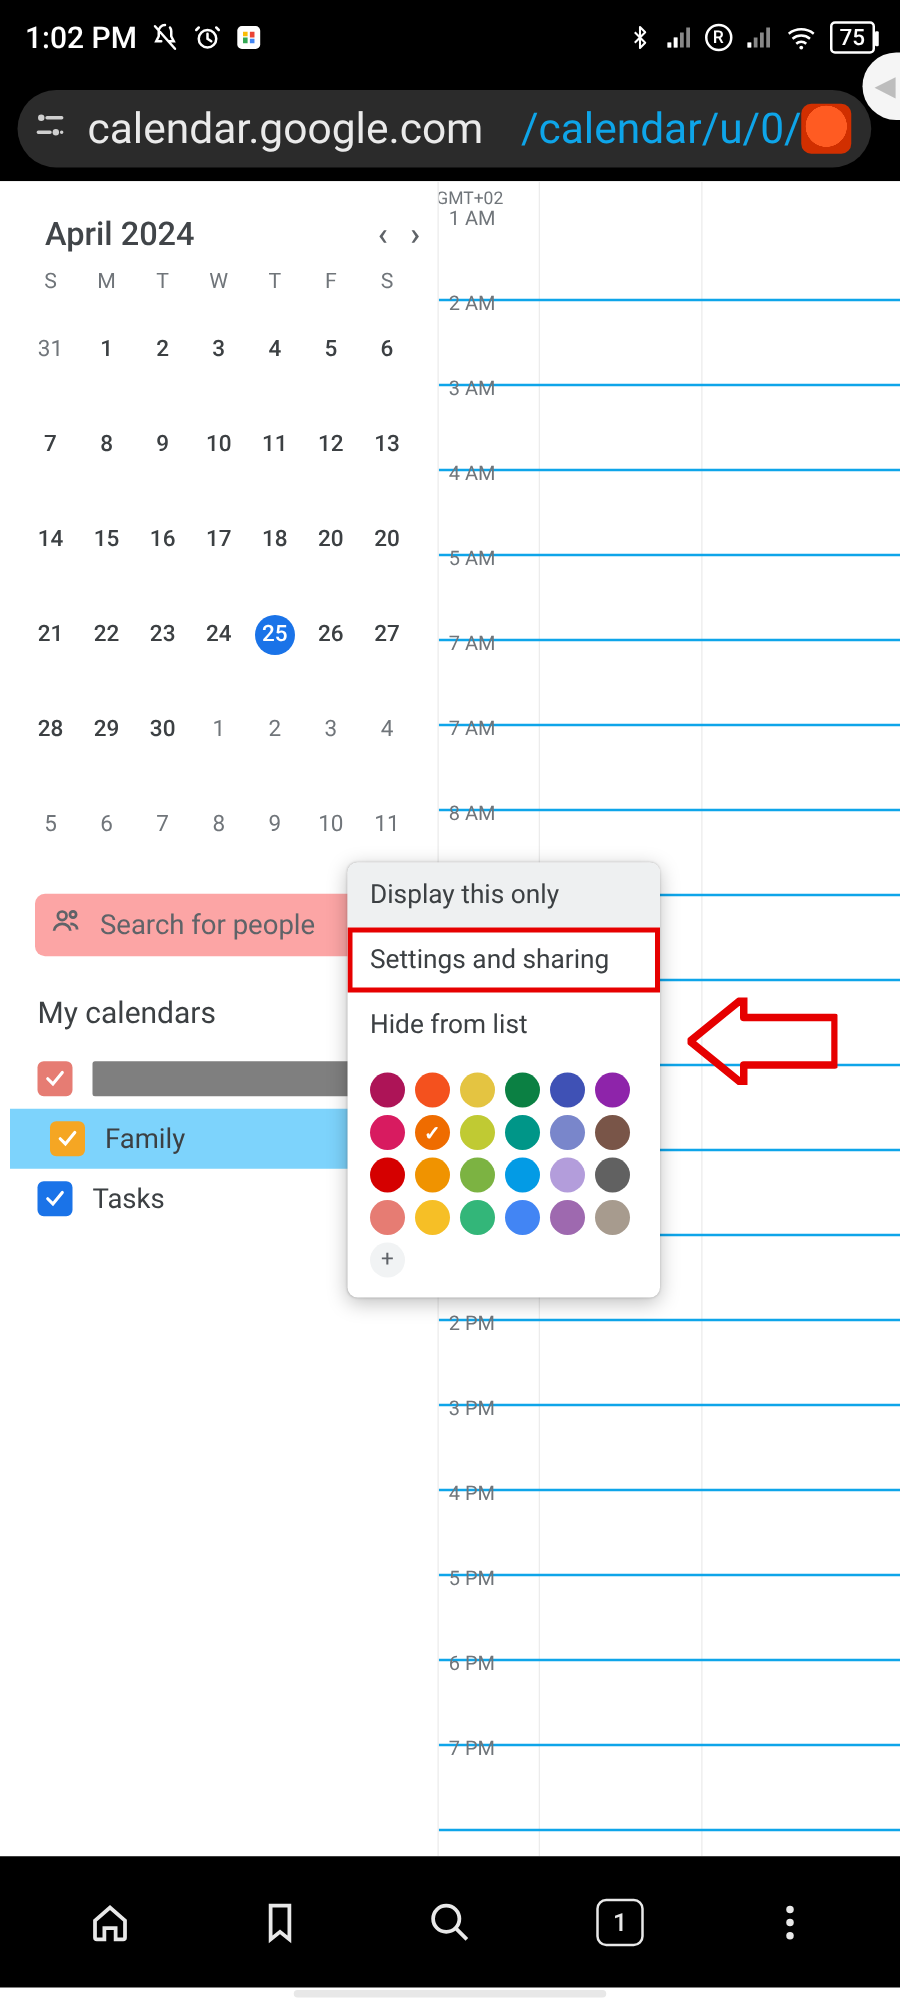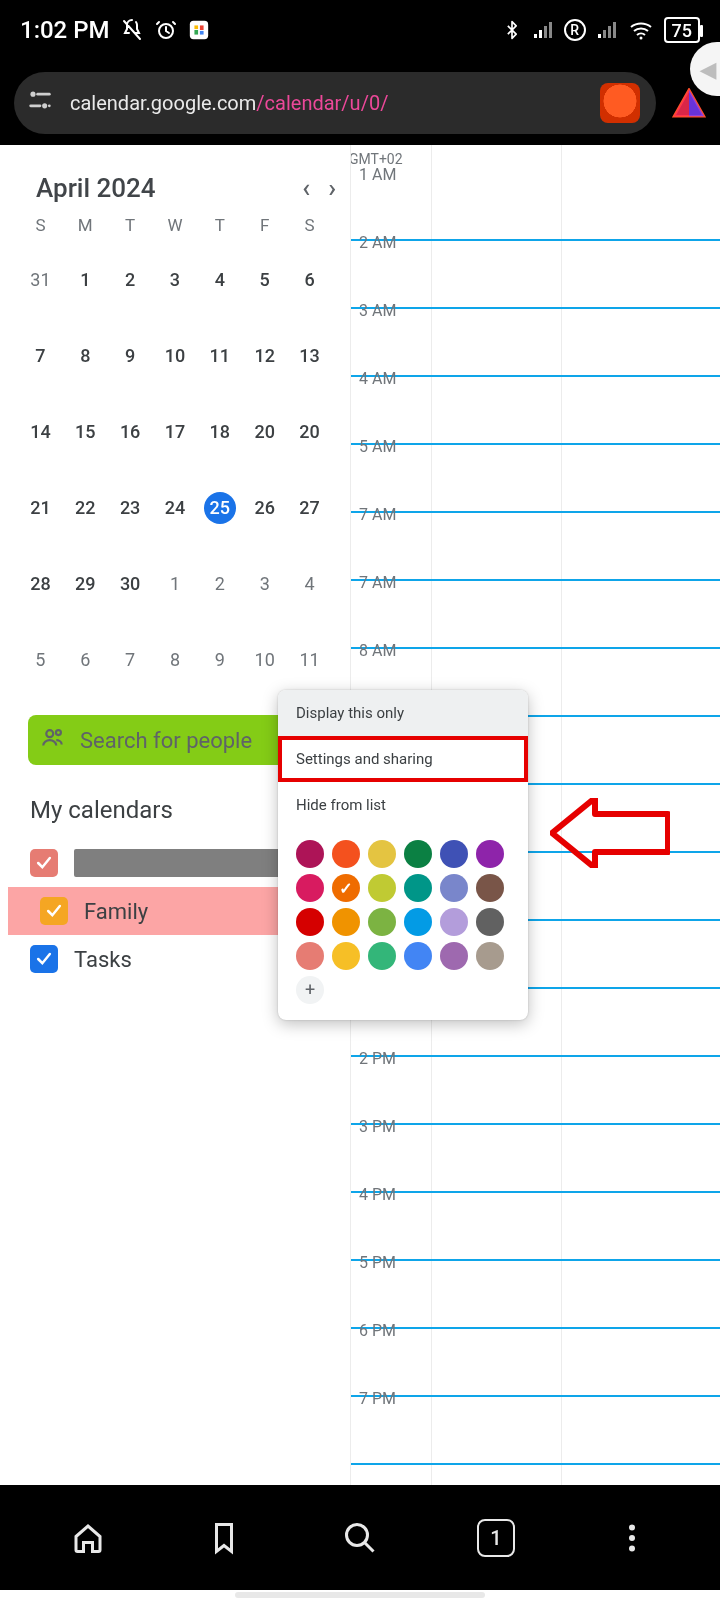--- a/index.html
+++ b/index.html
@@ -38,25 +38,25 @@
     padding: 0 14px;
   }
   .url-pill {
     flex: 1;
     background: #2b2b2b;
     border-radius: 36px;
     height: 62px;
     display: flex; align-items: center;
     padding: 0 16px 0 12px;
     color: #c8c8c8;
-    font-size: 20px;
+    font-size: 34px;
   }
   .url-pill .controls-icon { width: 32px; margin-right: 12px; }
   .url-text-light { color: #eaeaea; }
-  .url-text-dim { color: #ec4899; }
+  .url-text-dim { color: #0ea5e9; margin-left: 30px; }
   .brave-lion {
     width: 40px; height: 40px; margin-left: 8px;
     background: radial-gradient(circle at 50% 45%, #ff5b22 0 55%, #d12f00 56% 100%);
     border-radius: 8px; position: relative;
   }
   .triangle-icon {
     width: 34px; height: 30px; margin-left: 16px; position:relative;
   }
   .triangle-icon svg { width:100%; height:100%; }
   
@@ -89,41 +89,41 @@
     color: #3c4043;
     row-gap: 14px;
   }
   .wd { color: #70757a; font-weight: 400; font-size:17px;}
   .day { width: 32px; height: 32px; line-height: 32px; margin: 15px auto; border-radius: 50%; font-weight:500;}
   .day.dim { color: #70757a; font-weight:400;}
   .day.today { background: #1a73e8; color: #fff; }
   
   .search-box {
     margin: 16px 20px 0 20px;
-    background: #84cc16;
+    background: #fca5a5;
     border-radius: 8px;
     height: 50px;
     display: flex; align-items: center;
     padding: 0 12px; gap: 14px;
     color: #5f6368; font-size: 22px;
   }
   
   .section-head {
     display: flex; align-items: center;
     padding: 30px 22px 14px 22px;
     font-size: 24px; color:#3c4043;
   }
   .section-head .chev { margin-left:auto; font-size:22px;}
   .cal-item {
     display: flex; align-items: center;
     padding: 8px 12px 8px 22px;
     font-size: 22px; color:#3c4043;
     height: 48px;
   }
-  .cal-item.sel { background:#fca5a5; border-radius: 0; padding-left: 32px;}
+  .cal-item.sel { background:#7dd3fc; border-radius: 0; padding-left: 32px;}
   .cb { width: 28px; height: 28px; border-radius: 5px; margin-right: 16px; display:flex; align-items:center; justify-content:center;}
   .cb svg { width:20px; height:20px; }
   .cb.red { background:#e67c73;}
   .cb.orange { background:#f5a623;}
   .cb.blue { background:#1a73e8;}
   .redact { flex:1; height:28px; background:#7f7f7f; border-radius:2px;}
   .x-icon { margin-left:auto; color:#5f6368; font-size:28px; padding-right:6px;}
   .plus-icon { margin-left:auto; color:#5f6368; font-size:30px; padding-right:6px;}
   
   .timetable {
@@ -142,21 +142,21 @@
     width: 250px;
     background: #fff;
     border-radius: 8px;
     box-shadow: 0 4px 16px rgba(0,0,0,0.25), 0 0 2px rgba(0,0,0,0.2);
     z-index: 50;
     padding-bottom: 12px;
     overflow:hidden;
   }
   .pop-item {
     padding: 14px 18px;
-    font-size: 15px; color:#3c4043;
+    font-size: 21px; color:#3c4043;
   }
   .pop-item.first { background:#eef0f1; }
   .pop-item.hl { outline:4px solid #e60000; outline-offset:-4px; }
   .swatches {
     display:grid; grid-template-columns: repeat(6, 30px);
     gap: 6px 6px; padding: 12px 18px 4px 18px;
   }
   .sw { width:28px; height:28px; border-radius:50%; display:flex; align-items:center; justify-content:center;}
   .sw.sel::after{ content:'✓'; color:#fff; font-size:16px; font-weight:bold;}
   .sw.add { background:#f1f3f4; color:#5f6368; font-size:18px; line-height:28px; text-align:center;}

